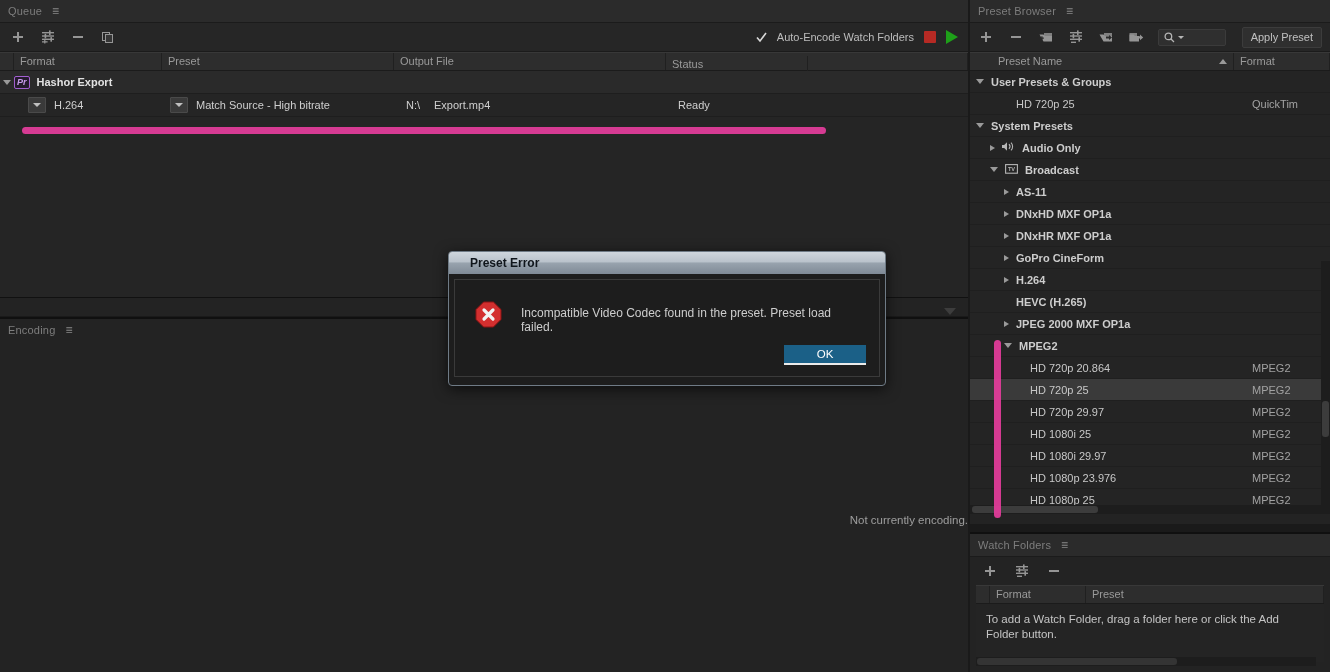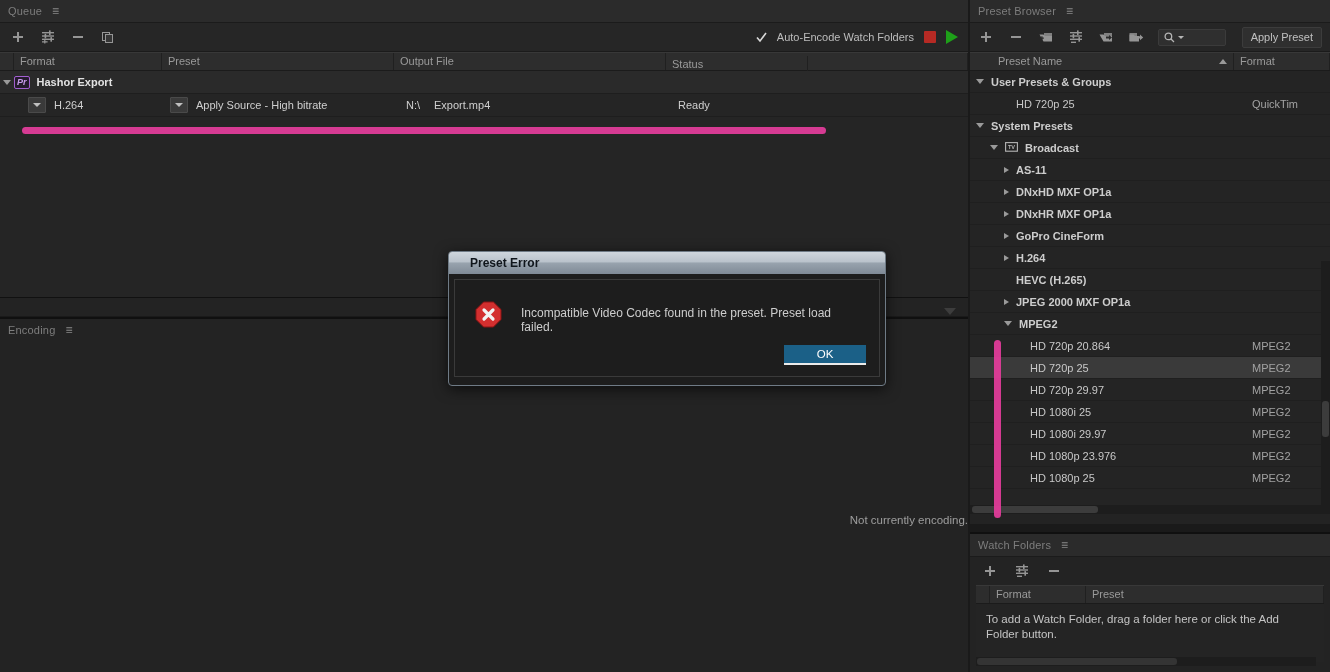--- a/index.html
+++ b/index.html
@@ -162,21 +162,21 @@
 
       <div class="qrow item">
         <span style="width:28px;"></span>
         <span class="combo">
             <i></i>
           </span>
         <span style="margin-left:8px;width:116px;color:#cfcfcf;">H.264</span>
         <span class="combo">
             <i></i>
           </span>
-        <span style="margin-left:8px;width:210px;color:#cfcfcf;">Apply Source - High bitrate</span>
+        <span style="margin-left:8px;width:210px;color:#cfcfcf;">Match Source - High bitrate</span>
         <span style="width:28px;color:#cfcfcf;">N:\</span>
         <span style="width:244px;color:#cfcfcf;">Export.mp4</span>
         <span style="color:#cfcfcf;">Ready</span>
       </div>
 
     </div>
 
     <div class="q-footer">
       <span class="q-chev"></span>
     </div>
@@ -275,20 +275,30 @@
             <span class="pfmt">QuickTim</span>
           </div>
           <div class="prow grp">
             <span class="sp" style="width: 0px;"></span>
             <i class="tri open"></i>
             <span class="pname" style="margin-left: 7px;">System Presets</span>
             <span class="pfmt"></span>
           </div>
           <div class="prow grp">
             <span class="sp" style="width: 14px;"></span>
+            <i class="tri"></i>
+            <span style="display: inline-block; width: 14px; margin-left: 6px; color: rgb(181, 181, 181); font-size: 11px; text-align: center;"><svg width="14" height="11" viewBox="0 0 14 11">
+                <path d="M1 4h2.2L6 1.3v8.4L3.2 7H1z" fill="#b5b5b5"></path>
+                <path d="M8 3.2a3.4 3.4 0 010 4.6M10 1.6a5.6 5.6 0 010 7.8" stroke="#b5b5b5" fill="none" stroke-width="1.1"></path>
+              </svg></span>
+            <span class="pname" style="margin-left: 7px;">Audio Only</span>
+            <span class="pfmt"></span>
+          </div>
+          <div class="prow grp">
+            <span class="sp" style="width: 14px;"></span>
             <i class="tri open"></i>
             <span style="display: inline-block; width: 14px; margin-left: 6px; color: rgb(181, 181, 181); font-size: 11px; text-align: center;"><svg width="13" height="11" viewBox="0 0 13 11">
                 <rect x="0.6" y="1.6" width="11.8" height="8.6" fill="none" stroke="#b5b5b5" stroke-width="1.1"></rect>
                 <text x="6.5" y="8" font-size="5.6" fill="#b5b5b5" text-anchor="middle" font-family="Liberation Sans">TV</text>
               </svg></span>
             <span class="pname" style="margin-left: 7px;">Broadcast</span>
             <span class="pfmt"></span>
           </div>
           <div class="prow grp">
             <span class="sp" style="width: 28px;"></span>

